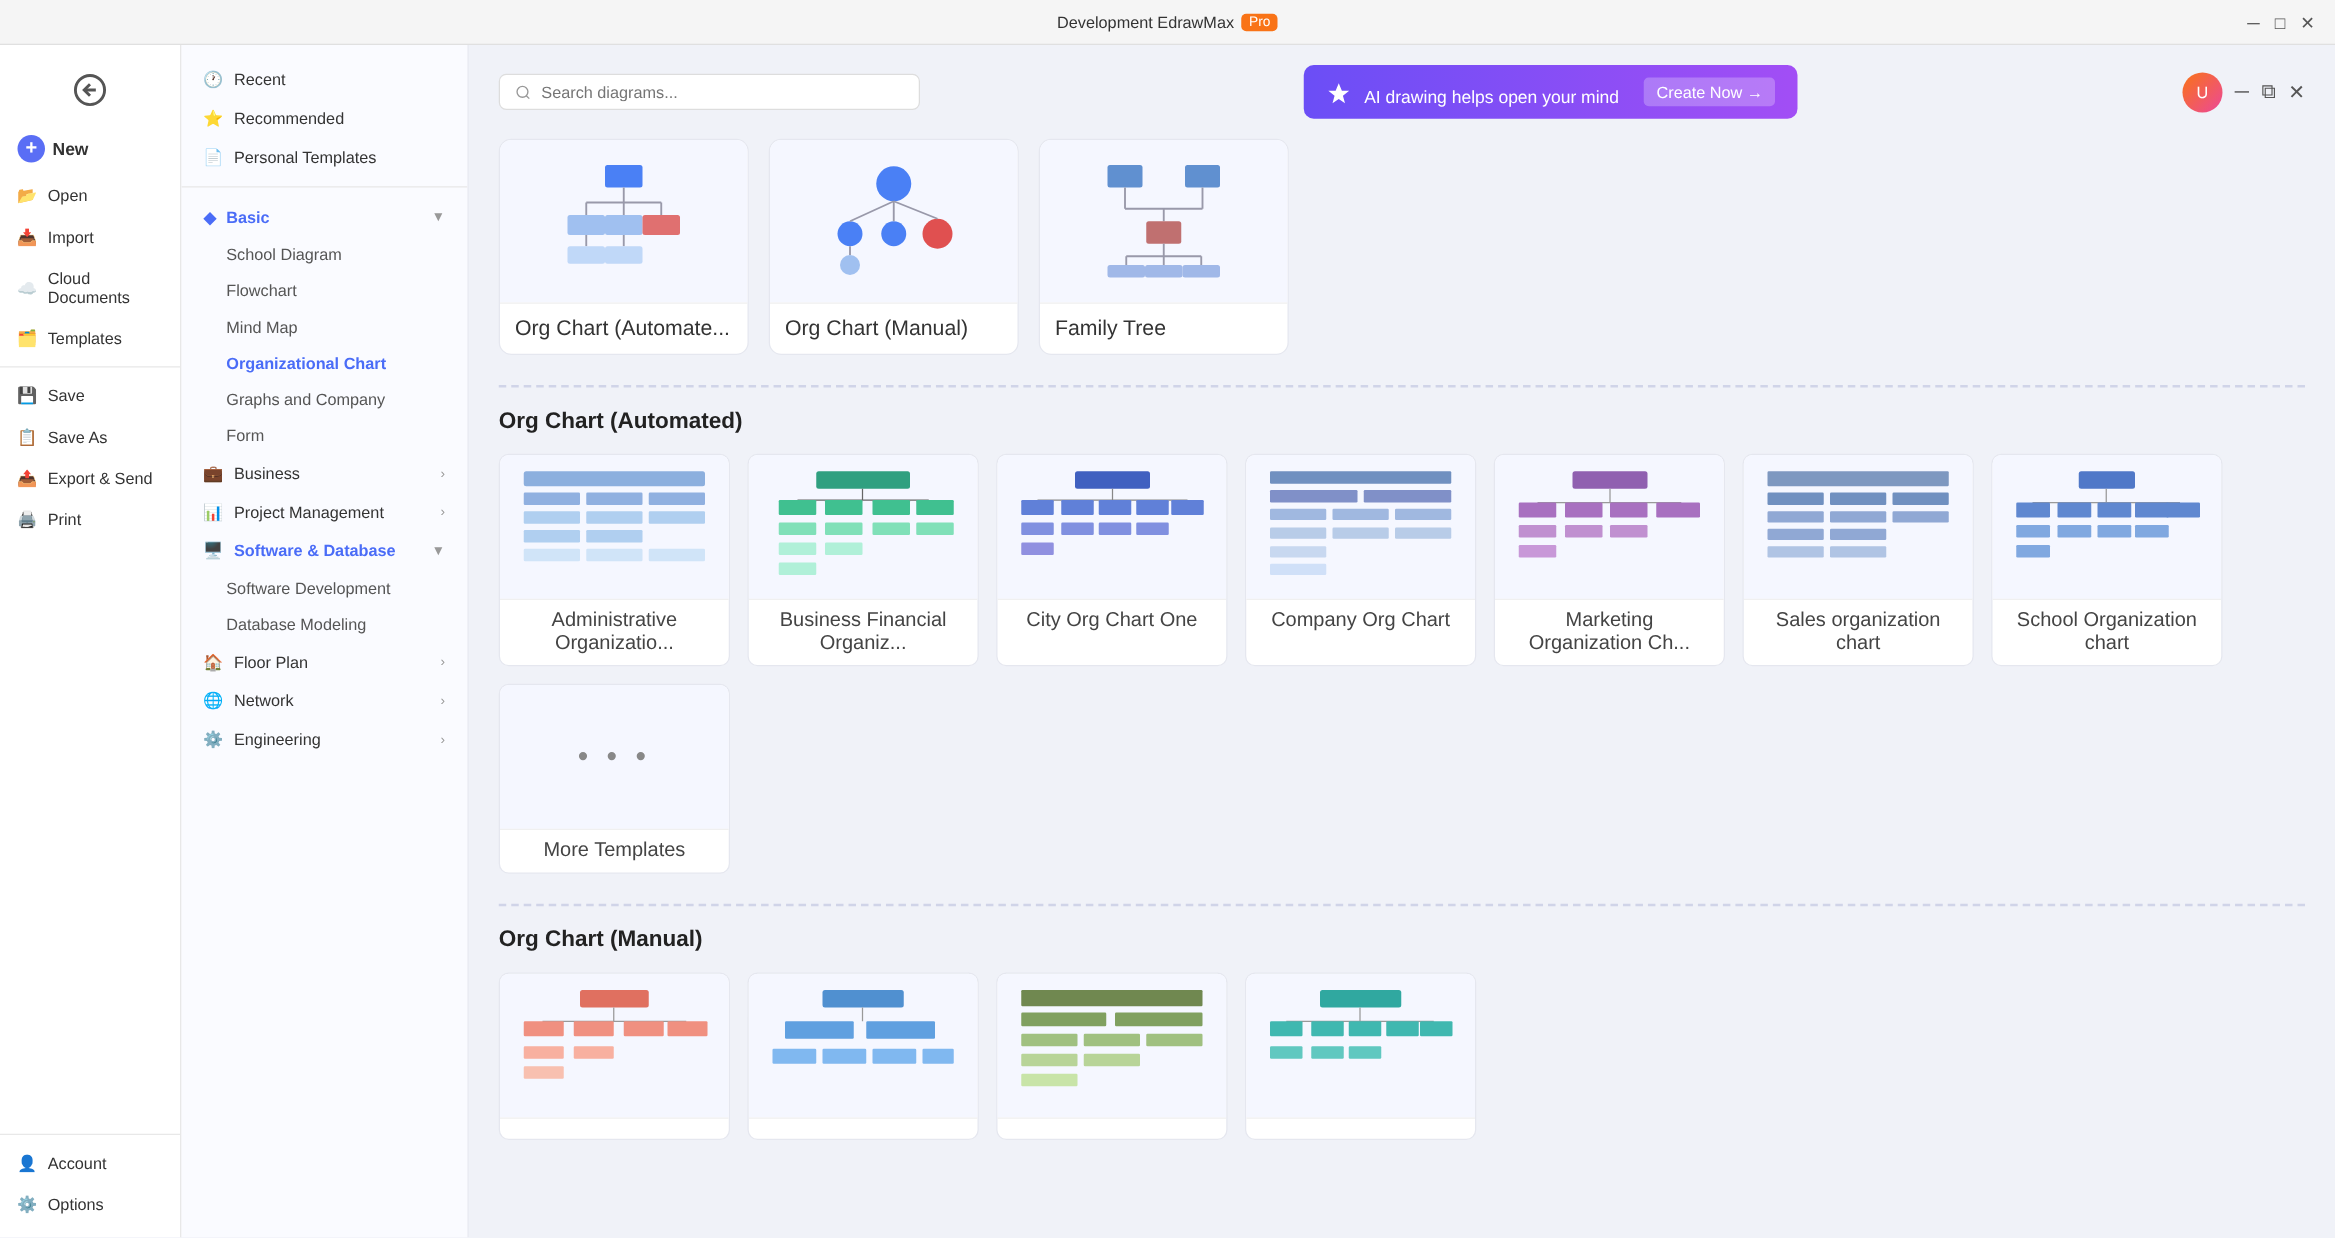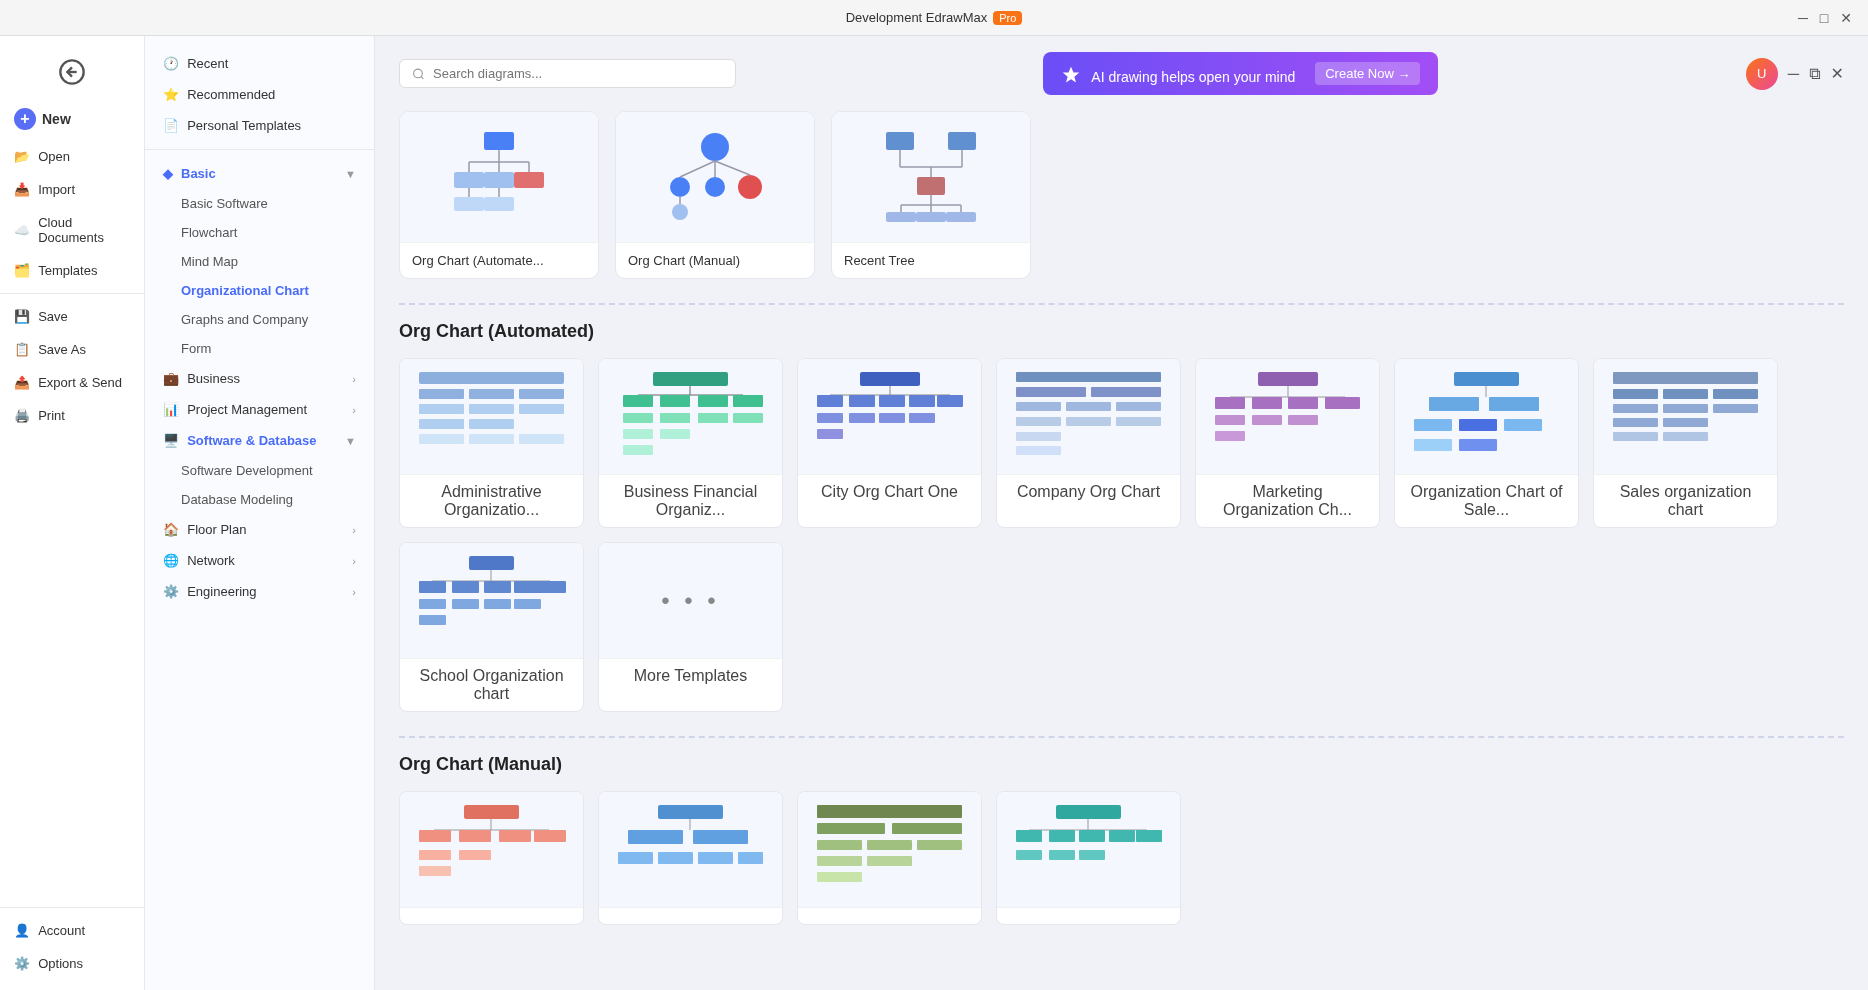--- a/index.html
+++ b/index.html
@@ -107,21 +107,21 @@
     }
     .top-card {
       background: #fff; border-radius: 10px; border: 1px solid #e5e7ef;
       width: 200px; overflow: hidden; cursor: pointer;
     }
     .top-card-img {
       height: 130px; display: flex; align-items: center; justify-content: center;
       background: #f5f7ff;
     }
     .top-card-label {
-      padding: 10px 12px; font-size: 13px; color: #333; font-weight: 500;
+      padding: 10px 12px; font-size: 17px; color: #333; font-weight: 500;
       border-top: 1px solid #f0f0f0;
     }
 
     
     .section-title {
       font-size: 18px; font-weight: 700; color: #222; margin-bottom: 16px;
       border-top: 2px dashed #d0d4e8; padding-top: 16px;
     }
     .section-title:first-of-type { border-top: none; padding-top: 0; }
 
@@ -259,21 +259,21 @@
       </div>
     </div>
 
     <div class="divider-h" style="margin: 8px 0;"></div>
 
     <div class="nav-section-label">
       <span style="color:#4a6cf7;">◆</span>
       <span>Basic</span>
       <span class="chevron">▼</span>
     </div>
-    <div class="nav-sub-item">Basic Software</div>
+    <div class="nav-sub-item">School Diagram</div>
     <div class="nav-sub-item">Flowchart</div>
     <div class="nav-sub-item">Mind Map</div>
     <div class="nav-sub-item active">Organizational Chart</div>
     <div class="nav-sub-item">Graphs and Company</div>
     <div class="nav-sub-item">Form</div>
 
     <div class="nav-section-item">
       <div class="left">
         <span>💼</span>
         <span>Business</span>
@@ -398,21 +398,21 @@
             <line x1="65" y1="68" x2="65" y2="78" stroke="#99a" stroke-width="1.5"></line>
             <line x1="35" y1="78" x2="95" y2="78" stroke="#99a" stroke-width="1.5"></line>
             <line x1="35" y1="78" x2="35" y2="85" stroke="#99a" stroke-width="1.5"></line>
             <line x1="65" y1="78" x2="65" y2="85" stroke="#99a" stroke-width="1.5"></line>
             <line x1="95" y1="78" x2="95" y2="85" stroke="#99a" stroke-width="1.5"></line>
             <rect x="20" y="85" width="30" height="10" rx="2" fill="#a0b8e8"></rect>
             <rect x="50" y="85" width="30" height="10" rx="2" fill="#a0b8e8"></rect>
             <rect x="80" y="85" width="30" height="10" rx="2" fill="#a0b8e8"></rect>
           </svg>
         </div>
-        <div class="top-card-label">Recent Tree</div>
+        <div class="top-card-label">Family Tree</div>
       </div>
     </div>
 
     <div class="section-title">Org Chart (Automated)</div>
     <div class="template-grid">
 
       <div class="template-card">
         <div class="template-card-img">
           <svg width="155" height="100" viewBox="0 0 155 100">
             <rect x="5" y="5" width="145" height="12" rx="2" fill="#6090d0" opacity="0.7"></rect>
@@ -507,36 +507,20 @@
             <rect x="115" y="30" width="35" height="12" rx="1" fill="#a870c0"></rect>
             <rect x="5" y="48" width="30" height="10" rx="1" fill="#c090d0"></rect>
             <rect x="5" y="64" width="30" height="10" rx="1" fill="#c898d8"></rect>
             <rect x="42" y="48" width="30" height="10" rx="1" fill="#c090d0"></rect>
             <rect x="78" y="48" width="30" height="10" rx="1" fill="#c090d0"></rect>
           </svg>
         </div>
         <div class="template-card-label">Marketing Organization Ch...</div>
       </div>
 
-      <div class="template-card">
-        <div class="template-card-img">
-          <svg width="155" height="100" viewBox="0 0 155 100">
-            <rect x="45" y="5" width="65" height="14" rx="2" fill="#4a90d0"></rect>
-            <line x1="77" y1="19" x2="77" y2="30" stroke="#999" stroke-width="1"></line>
-            <rect x="20" y="30" width="50" height="14" rx="1" fill="#5aa0e0" opacity="0.9"></rect>
-            <rect x="80" y="30" width="50" height="14" rx="1" fill="#5aa0e0" opacity="0.9"></rect>
-            <rect x="5" y="52" width="38" height="12" rx="1" fill="#7bb8f0"></rect>
-            <rect x="50" y="52" width="38" height="12" rx="1" fill="#4a6fe0"></rect>
-            <rect x="95" y="52" width="38" height="12" rx="1" fill="#7bb8f0"></rect>
-            <rect x="5" y="72" width="38" height="12" rx="1" fill="#9cd0f8"></rect>
-            <rect x="50" y="72" width="38" height="12" rx="1" fill="#7090f0"></rect>
-          </svg>
-        </div>
-        <div class="template-card-label">Organization Chart of Sale...</div>
-      </div>
 
       <div class="template-card">
         <div class="template-card-img">
           <svg width="155" height="100" viewBox="0 0 155 100">
             <rect x="5" y="5" width="145" height="12" rx="1" fill="#6080b0" opacity="0.8"></rect>
             <rect x="5" y="22" width="45" height="10" rx="1" fill="#7090c0"></rect>
             <rect x="55" y="22" width="45" height="10" rx="1" fill="#7090c0"></rect>
             <rect x="105" y="22" width="45" height="10" rx="1" fill="#7090c0"></rect>
             <rect x="5" y="37" width="45" height="9" rx="1" fill="#90a8d4"></rect>
             <rect x="5" y="51" width="45" height="9" rx="1" fill="#90a8d4"></rect>

